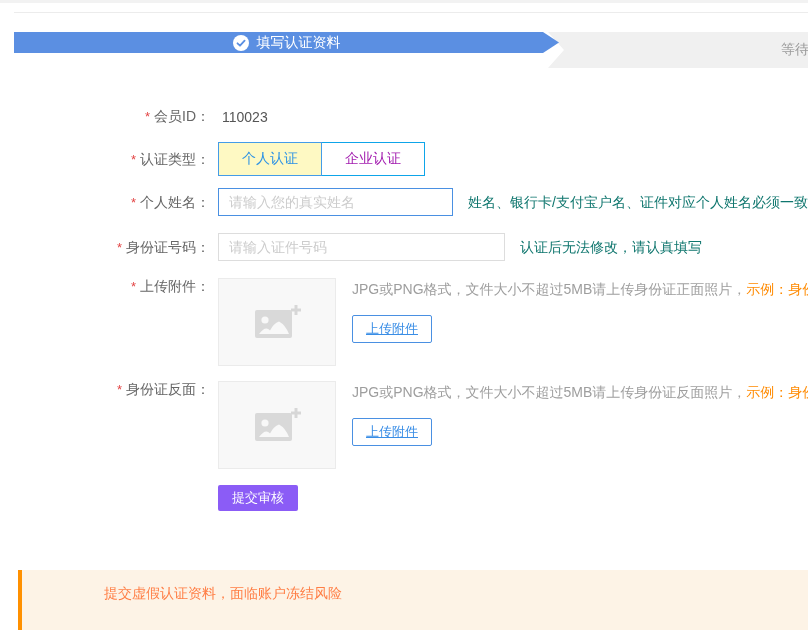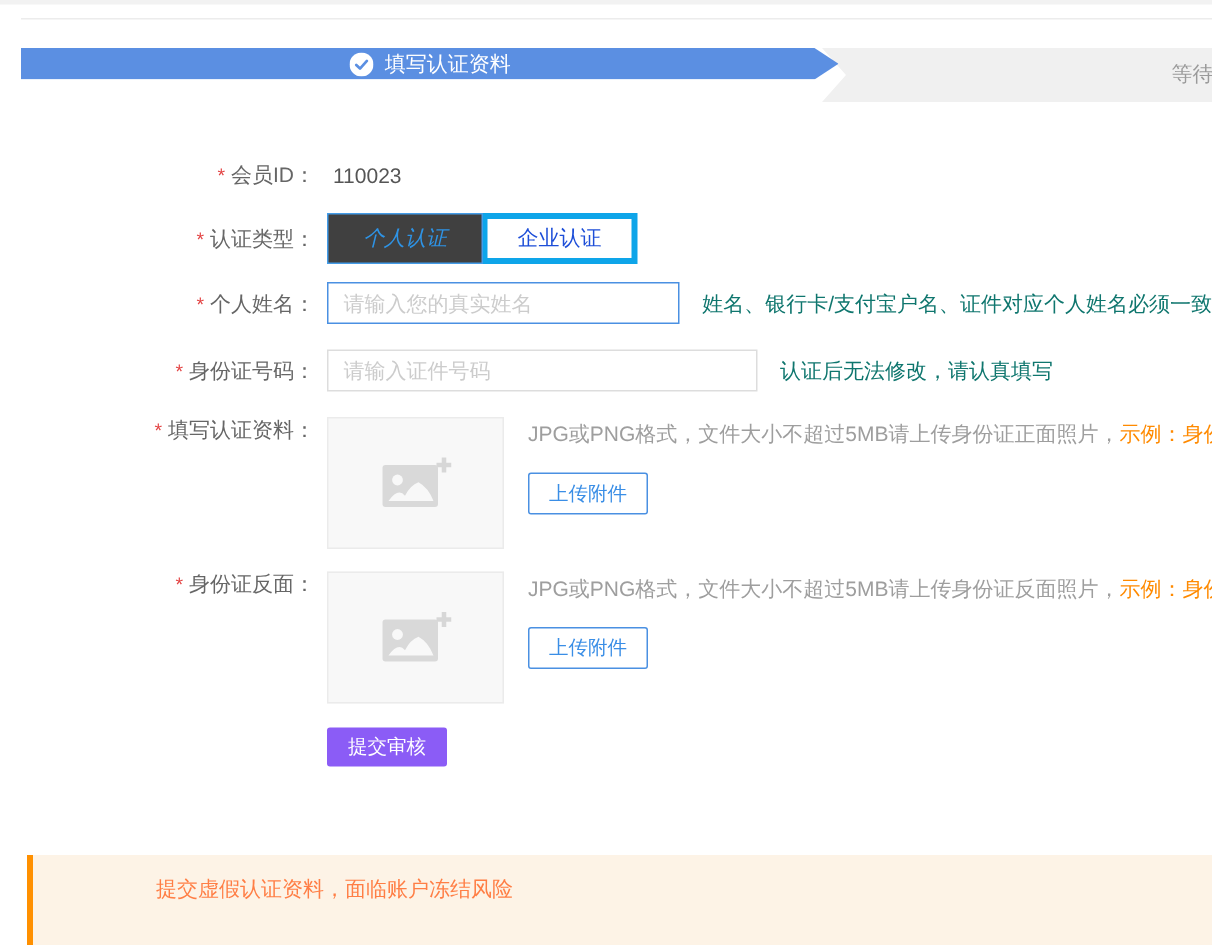--- a/index.html
+++ b/index.html
@@ -40,26 +40,26 @@
   .row-label { width:196px; text-align:right; color:#666; flex:none; }
   .req { color:#e34545; margin-right:4px; font-size:13px; }
 
   .row-member { margin-bottom:15px; height:20px; align-items:center; }
   .member-value { margin-left:12px; color:#555; }
 
   .row-tabs { margin-bottom:12px; align-items:center; height:34px; }
   .row-tabs .row-label { line-height:34px; }
   .tabs { display:flex; margin-left:8px; }
   .tab {
-    width:104px; height:34px; background:#fff; border:4px solid #0ea5e9;
-    color:#1d4ed8; font-size:14px; cursor:pointer; font-family:inherit;
+    width:104px; height:34px; background:#fff; border:1px solid #0ea5e9;
+    color:#a21caf; font-size:14px; cursor:pointer; font-family:inherit;
   }
   .tab + .tab { margin-left:-1px; }
   .tab.selected {
-    background:#404040; border:1px solid #449ce8; color:#2e93e5; position:relative; z-index:1;font-style:italic;
+    background:#fef9c3; border:1px solid #449ce8; color:#2e93e5; position:relative; z-index:1;
   }
 
   .row-input { margin-bottom:17px; height:28px; align-items:center; }
   .row-input .row-label { line-height:28px; }
   .text-input {
     margin-left:8px; width:287px; height:28px; border:1px solid #ddd;
     padding:0 10px; font-size:14px; color:#333; outline:none; font-family:inherit;
   }
   .text-input.focused { border-color:#4a90e2; }
   .text-input::placeholder { color:#ccc; }
@@ -70,21 +70,21 @@
     margin-left:8px; width:118px; height:88px; background:#f8f8f8;
     border:1px solid #ebebeb; display:flex; align-items:center; justify-content:center;
     cursor:pointer; flex:none;
   }
   .upload-right { margin-left:16px; padding-top:3px; }
   .upload-hint { color:#9e9e9e; font-size:14px; white-space:nowrap; }
   .example-link { color:#ff8a00; cursor:pointer; }
   .upload-btn {
     margin-top:16px; width:80px; height:28px; background:#fff;
     border:1px solid #4a90e2; color:#3a8ee6; font-size:13px; cursor:pointer;
-    border-radius:2px; font-family:inherit;
+    border-radius:2px; font-family:inherit;text-decoration:underline;
   }
 
   .row-submit { margin-bottom:0; }
   .submit-btn {
     margin-left:8px; width:80px; height:26px; background:#8b5cf6; border:none;
     color:#fff; font-size:13px; cursor:pointer; border-radius:2px; font-family:inherit;
   }
 
   
   .warning {
@@ -137,21 +137,21 @@
         <span class="inline-hint">姓名、银行卡/支付宝户名、证件对应个人姓名必须一致</span>
       </div>
 
       <div class="row row-input">
         <div class="row-label"><span class="req">*</span><span>身份证号码：</span></div>
         <input class="text-input" type="text" placeholder="请输入证件号码" style="">
         <span class="inline-hint">认证后无法修改，请认真填写</span>
       </div>
 
       <div class="row row-upload">
-        <div class="row-label"><span class="req">*</span><span>填写认证资料：</span></div>
+        <div class="row-label"><span class="req">*</span><span>上传附件：</span></div>
         <div class="upload-box">
           <span>
             <svg width="48" height="40" viewBox="0 0 48 40">
               <path d="M38 9 h10 M43 4 v10" stroke="#d7d7d7" stroke-width="3" fill="none"></path>
               <rect x="2" y="9" width="37" height="28" rx="2" fill="#d9d9d9"></rect>
               <circle cx="12" cy="19" r="3.6" fill="#f8f8f8"></circle>
               <path d="M6 33 q6.5 -9 11 -3.5 q3.5 -7 9 -9 q6.5 3.5 10 12.5 z" fill="#f8f8f8"></path>
             </svg>
           </span>
         </div>

